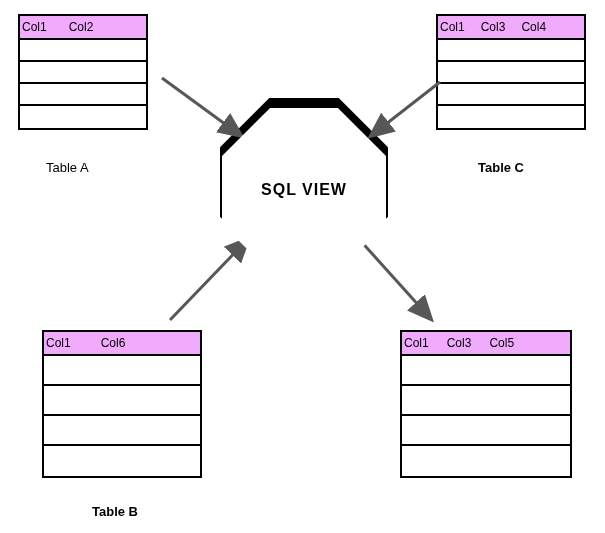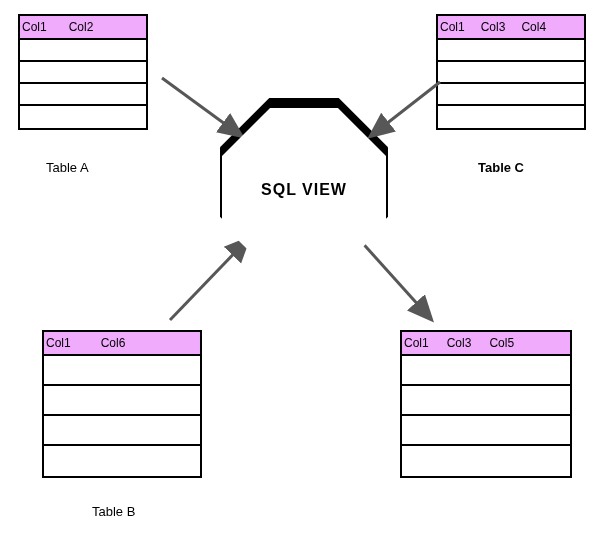--- a/index.html
+++ b/index.html
@@ -134,21 +134,21 @@
   <div class="tbl" style="left:42px; top:330px; width:160px;">
     <div class="hdr" style="gap:30px;">
       <span>Col1</span>
       <span>Col6</span>
     </div>
     <div class="row" style="height:30px;"></div>
     <div class="row" style="height:30px;"></div>
     <div class="row" style="height:30px;"></div>
     <div class="row" style="height:30px;"></div>
   </div>
-  <div class="caption" style="left:92px; top:504px;">Table B</div>
+  <div class="caption" style="left:92px; top:504px;font-weight:bold;">Table B</div>
 
   <div class="tbl" style="left:400px; top:330px; width:172px;">
     <div class="hdr" style="gap:18px;">
       <span>Col1</span>
       <span>Col3</span>
       <span>Col5</span>
     </div>
     <div class="row" style="height:30px;"></div>
     <div class="row" style="height:30px;"></div>
     <div class="row" style="height:30px;"></div>

